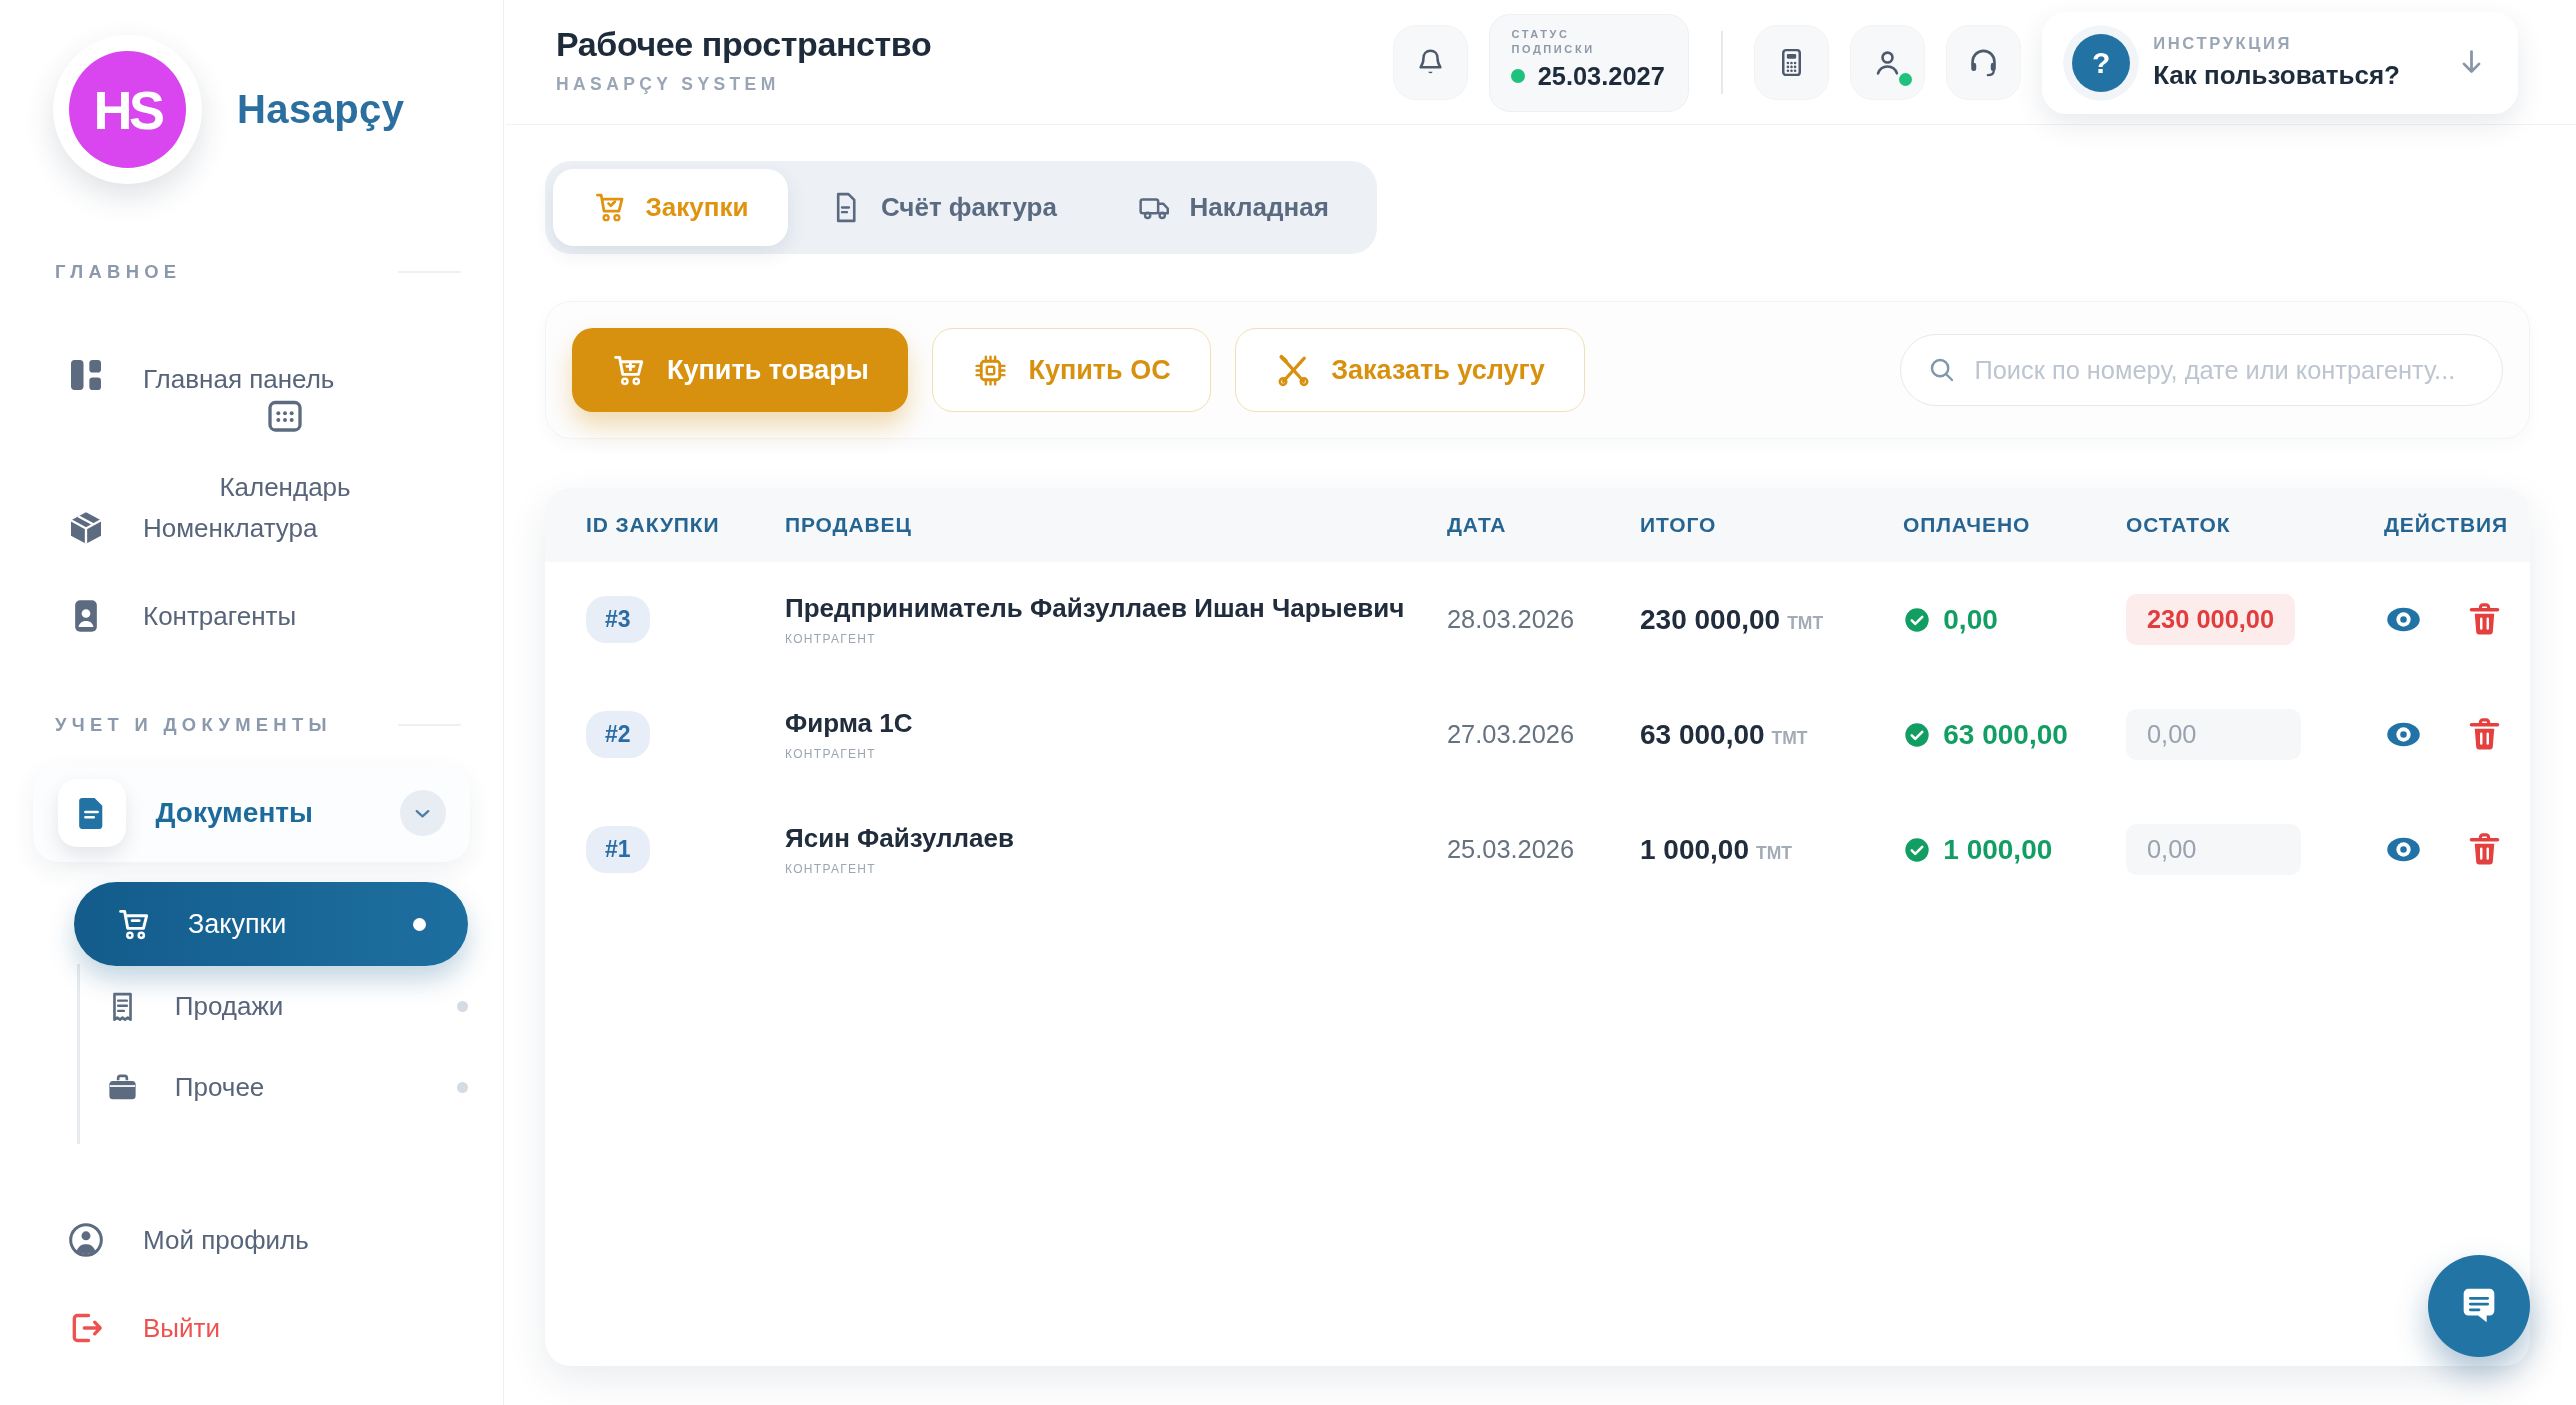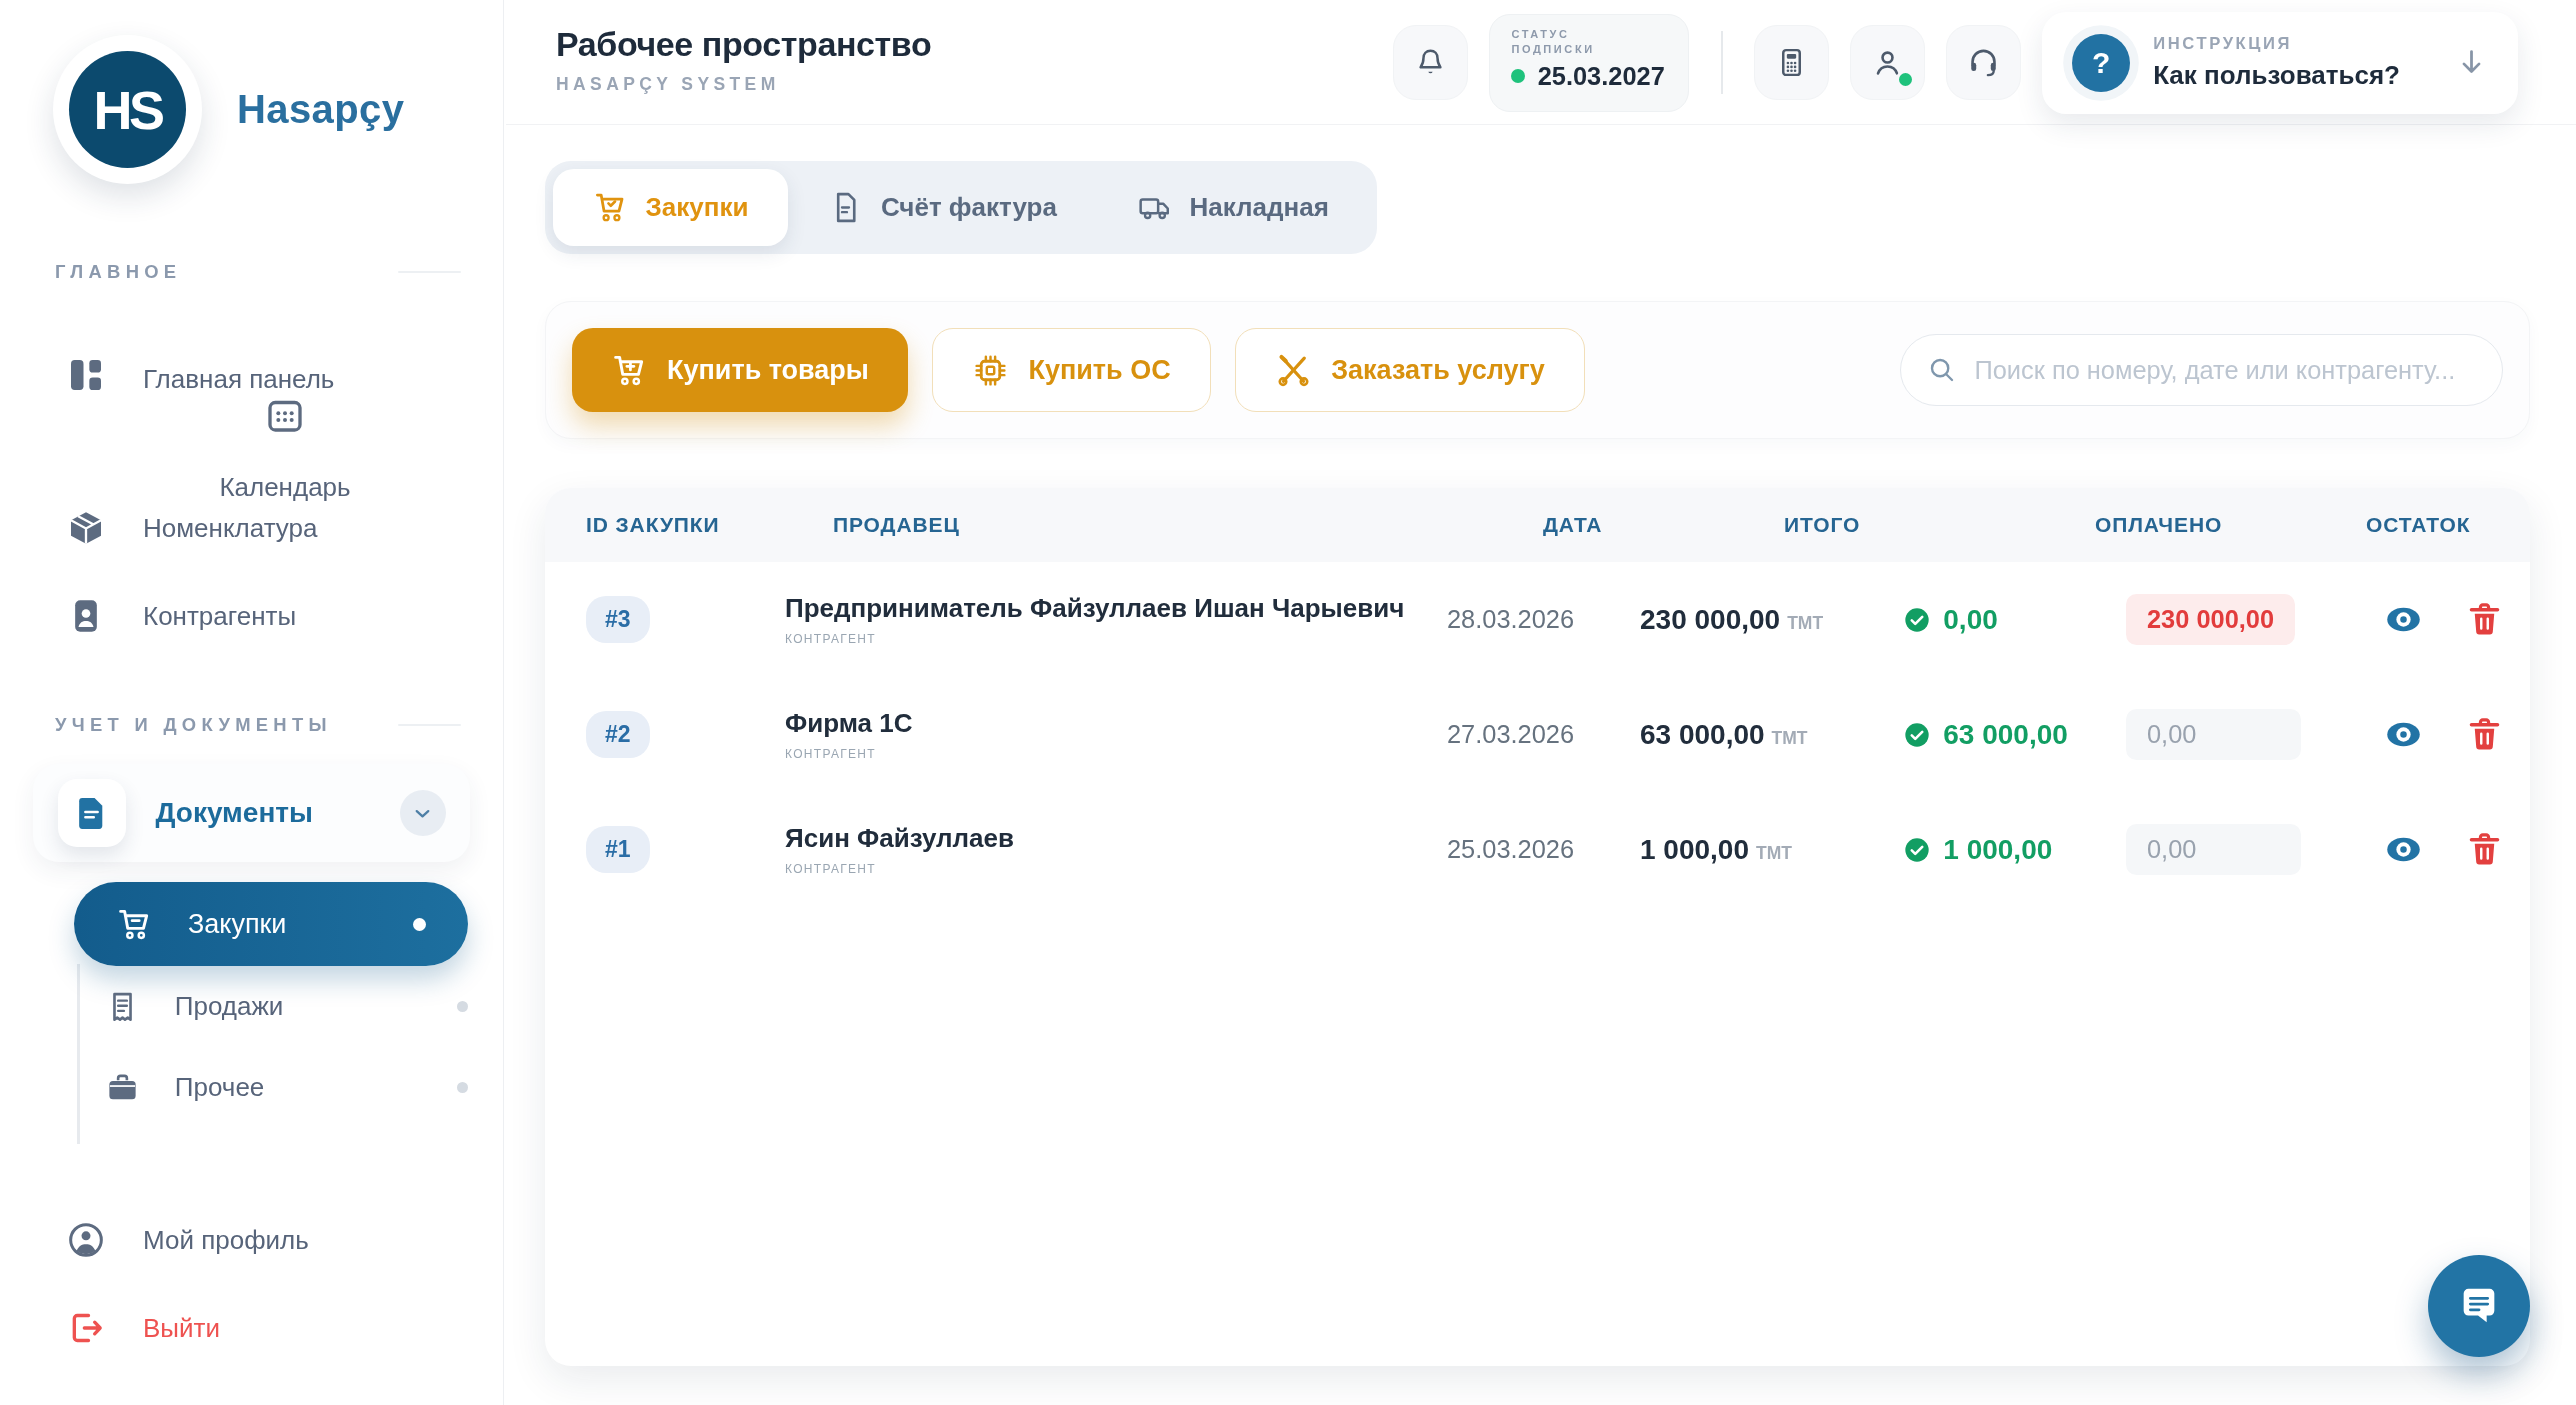--- a/index.html
+++ b/index.html
@@ -5,21 +5,21 @@
   * { margin:0; padding:0; box-sizing:border-box; }
   html,body { width:2576px; height:1405px; overflow:hidden;
     font-family:"Liberation Sans","DejaVu Sans",sans-serif; background:#ffffff; }
 
   
   .sidebar { position:absolute; left:0; top:0; width:504px; height:1405px;
     background:#ffffff; border-right:1.8px solid #edeff2; }
   .logo-row { position:absolute; left:53px; top:35px; display:flex; align-items:center; gap:35px; }
   .logo-outer { width:149px; height:149px; border-radius:50%; background:#ffffff;
     box-shadow:0 12.3px 30px rgba(30,50,80,.14); display:flex; align-items:center; justify-content:center; }
-  .logo-circle { width:117px; height:117px; border-radius:50%; background:#0c4a6e;
+  .logo-circle { width:117px; height:117px; border-radius:50%; background:#d946ef;
     display:flex; align-items:center; justify-content:center; color:#fff; font-weight:bold; font-size:54px; letter-spacing:-3.5px; }
   .brand-name { font-size:40px; font-weight:bold; color:#2a6f9f; letter-spacing:0.4px; }
 
   .section-label { position:absolute; left:55px; right:42px; display:flex; align-items:center;
     font-size:18.4px; font-weight:bold; color:#8b99ad; letter-spacing:5.3px; }
   .section-label::after { content:""; flex:0 0 63px; margin-left:auto; height:2.6px; background:#edf0f3; border-radius:1.8px; }
 
   .side-item { position:absolute; left:0; width:504px; height:88px; display:flex; align-items:center;
     padding-left:66px; gap:37px; cursor:pointer; }
   .side-item .lbl { font-size:26px; color:#57647a; }
@@ -92,21 +92,21 @@
   .btn-outline { background:#ffffff; color:#d8910e; border:1.8px solid #f2dfb9; margin-left:24.5px; }
   .search-pill { margin-left:auto; width:603px; height:72px; border:1.8px solid #e5e9ee; border-radius:36px;
     background:#ffffff; display:flex; align-items:center; padding:0 26px; gap:17.5px; }
   .search-pill input { border:none; outline:none; flex:1; font-size:25.4px; color:#3a4656; font-family:inherit; background:transparent; }
   .search-pill input::placeholder { color:#bcc5d0; }
 
   
   .table-card { margin-top:49px; height:878px; background:#ffffff; border-radius:26px;
     box-shadow:0 14px 39px rgba(25,40,70,.09); overflow:hidden; }
   .t-row { display:grid; grid-template-columns:199px 662px 193px 263px 223px 258px auto; align-items:center; }
-  .t-head { height:74px; background:#f7f8fa;gap:48px; }
+  .t-head { height:74px; background:#f7f8fa; }
   .t-head > div { font-size:21px; font-weight:bold; color:#266592; letter-spacing:0.9px; padding-left:41px; }
   .t-body-row { height:115px; }
   .t-body-row > div { padding-left:41px; }
   .id-badge { display:inline-block; padding:9.6px 19px; border-radius:20px; background:#e8eef7;
     color:#2a6da6; font-size:23px; font-weight:bold; }
   .seller-name { font-size:26px; font-weight:bold; color:#212d3c; }
   .seller-sub { margin-top:8px; font-size:12px; color:#9aa6b2; letter-spacing:1.3px; }
   .cell-date { font-size:25.4px; color:#66727f; }
   .cell-total { font-size:28px; font-weight:bold; color:#212d3c; }
   .cur { font-size:17.5px; font-weight:bold; color:#a3abb6; margin-left:7px;margin-top:11px; }

